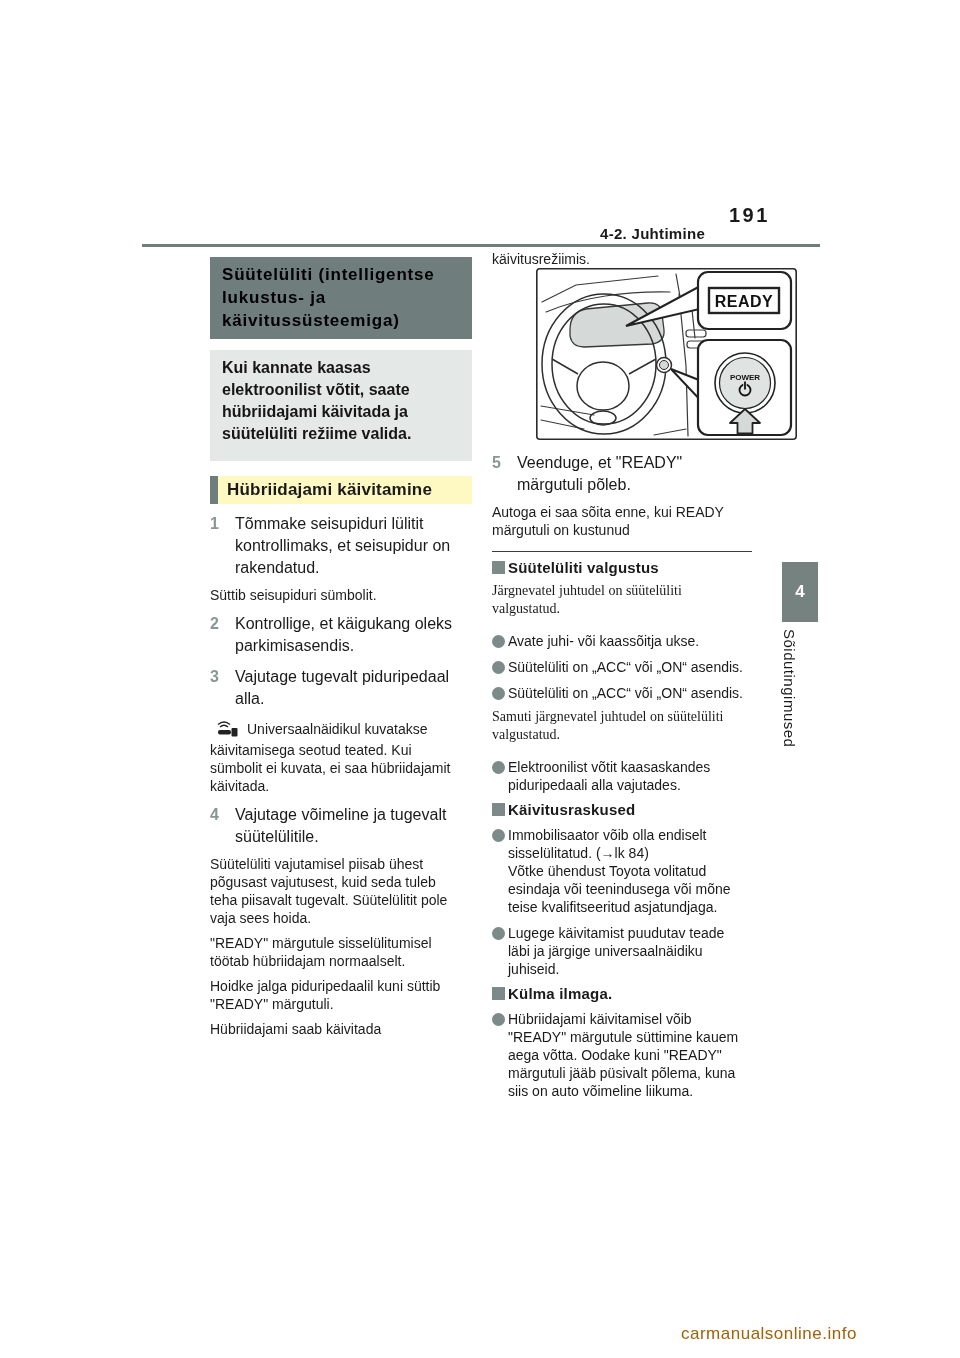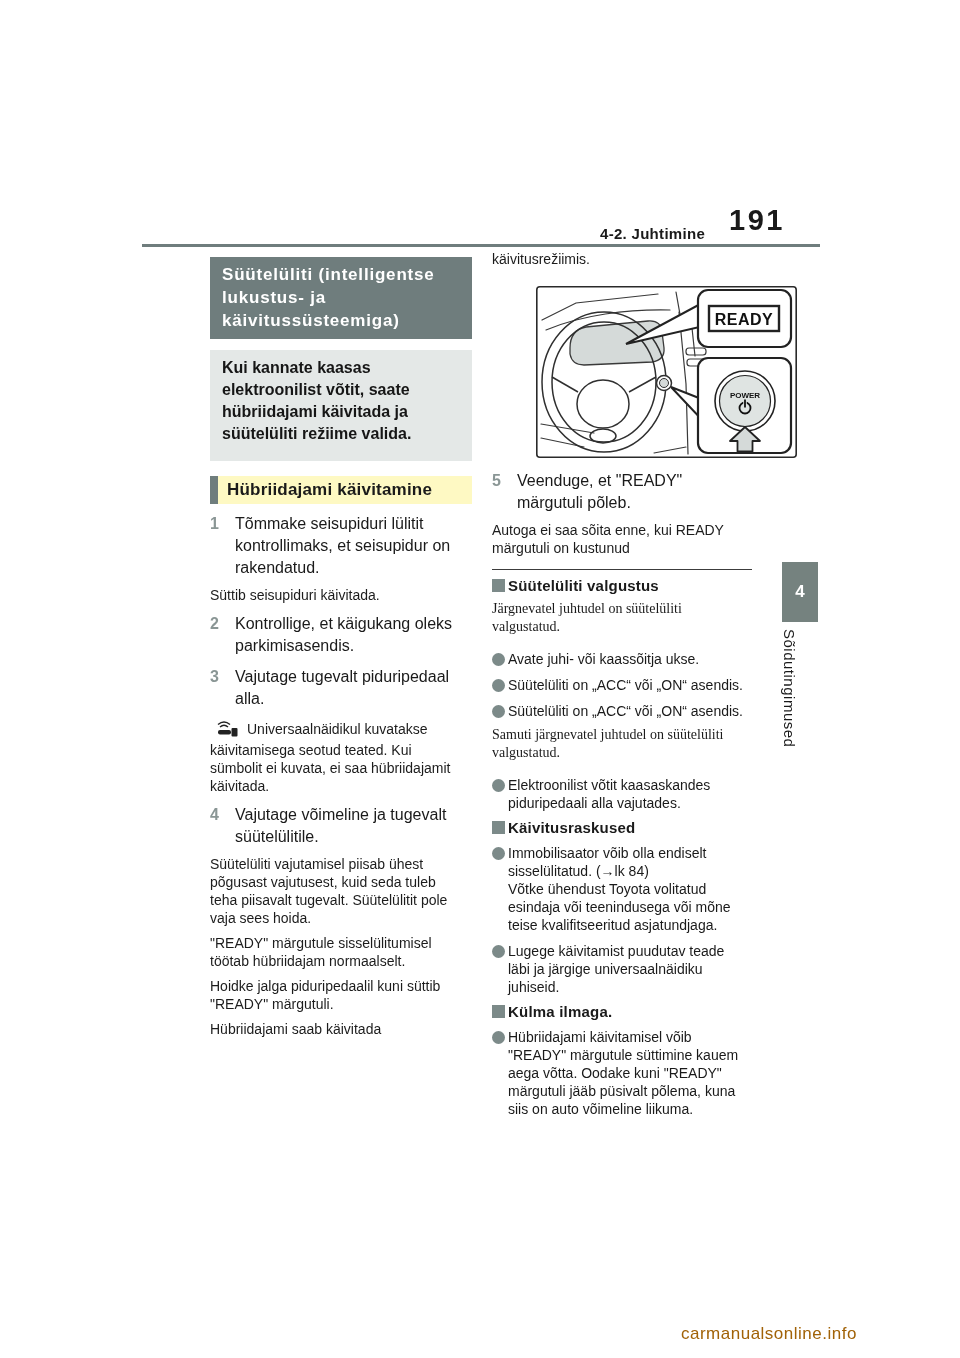--- a/index.html
+++ b/index.html
@@ -4,49 +4,49 @@
 <style>
   html,body { margin:0; padding:0; background:#fff; }
   .page {
     position:relative; width:960px; height:1358px; background:#ffffff;
     font-family:"Liberation Sans", sans-serif; color:#1a1a1a; overflow:hidden;
   }
   .pre { white-space:pre; }
 
   
   .hdr-section { position:absolute; left:600px; top:225px; font-size:15px; font-weight:bold; letter-spacing:0.3px; }
-  .hdr-page  { position:absolute; left:729px; top:204px; font-size:29px; font-weight:bold; letter-spacing:2.5px; }
+  .hdr-page  { position:absolute; left:729px; top:204px; font-size:20px; font-weight:bold; letter-spacing:2.5px; }
   .hdr-rule  { position:absolute; left:142px; top:244px; width:678px; height:3px; background:#6f7d7d; }
 
   
   .col-left  { position:absolute; left:210px; top:257px; width:262px; }
   .col-right { position:absolute; left:492px; top:250px; width:292px; }
 
   .title-box {
-    background:#6f7d7d; color:#ffffff; font-weight:bold; font-size:17px;
+    background:#6f7d7d; color:#000000; font-weight:bold; font-size:17px;
     line-height:23px; padding:6px 10px 7px 12px; letter-spacing:0.8px;
   }
   .intro-box {
     background:#e4e8e7; color:#161616; font-weight:bold; font-size:16px;
     line-height:22px; padding:7px 8px 16px 12px; margin-top:11px;
   }
   .section-header {
     margin-top:15px; background:#fef9c3; border-left:8px solid #6f7d7d;
     font-weight:bold; font-size:17px; padding:4px 0 4px 9px; letter-spacing:0.2px;
   }
 
   .step { display:flex; margin-top:9px; }
   .step-num { color:#8a9695; font-weight:bold; font-size:16px; line-height:22px; width:25px; flex:none; }
   .step-text { font-size:16px; line-height:22px; }
 
   .note { font-size:14px; line-height:18px; margin:7px 0 0 0; color:#1c1c1c; }
   .display-note { margin-top:10px; }
   .display-note .icn { display:inline-block; vertical-align:-3px; margin:0 6px 0 6px; }
 
-  .figure { margin-top:18px; width:261px; height:172px;padding-left:44px; }
+  .figure { margin-top:0; width:261px; height:172px;padding-left:44px; }
   svg text { font-family:"Liberation Sans", sans-serif; }
 
   .rule2 { width:260px; height:1px; background:#3c3c3c; margin:12px 0 4px 0; }
 
   .sq-heading { display:flex; align-items:center; margin-top:7px; font-size:15px; font-weight:bold; letter-spacing:0.2px; }
   .sq { width:13px; height:13px; background:#7c8a89; flex:none; margin-right:3px; }
   .para { font-size:14px; line-height:18px; margin-top:6px;font-family:Liberation Serif, serif; }
   .bullet { display:flex; margin-top:8px; }
   .dot { width:13px; height:13px; border-radius:50%; background:#7c8a89; flex:none; margin:2.5px 3px 0 0; }
   .bullet .pre { font-size:14px; line-height:18px; }
@@ -81,21 +81,21 @@
 hübriidajami käivitada ja
 süütelüliti režiime valida.</div>
     <div class="section-header">Hübriidajami käivitamine</div>
 
     <div class="step">
       <span class="step-num">1</span>
       <span class="step-text pre">Tõmmake seisupiduri lülitit
 kontrollimaks, et seisupidur on
 rakendatud.</span>
     </div>
-    <p class="note pre">Süttib seisupiduri käivitada.</p>
+    <p class="note pre">Süttib seisupiduri sümbolit.</p>
 
     <div class="step">
       <span class="step-num">2</span>
       <span class="step-text pre">Kontrollige, et käigukang oleks
 parkimisasendis.</span>
     </div>
 
     <div class="step">
       <span class="step-num">3</span>
       <span class="step-text pre">Vajutage tugevalt piduripedaal

